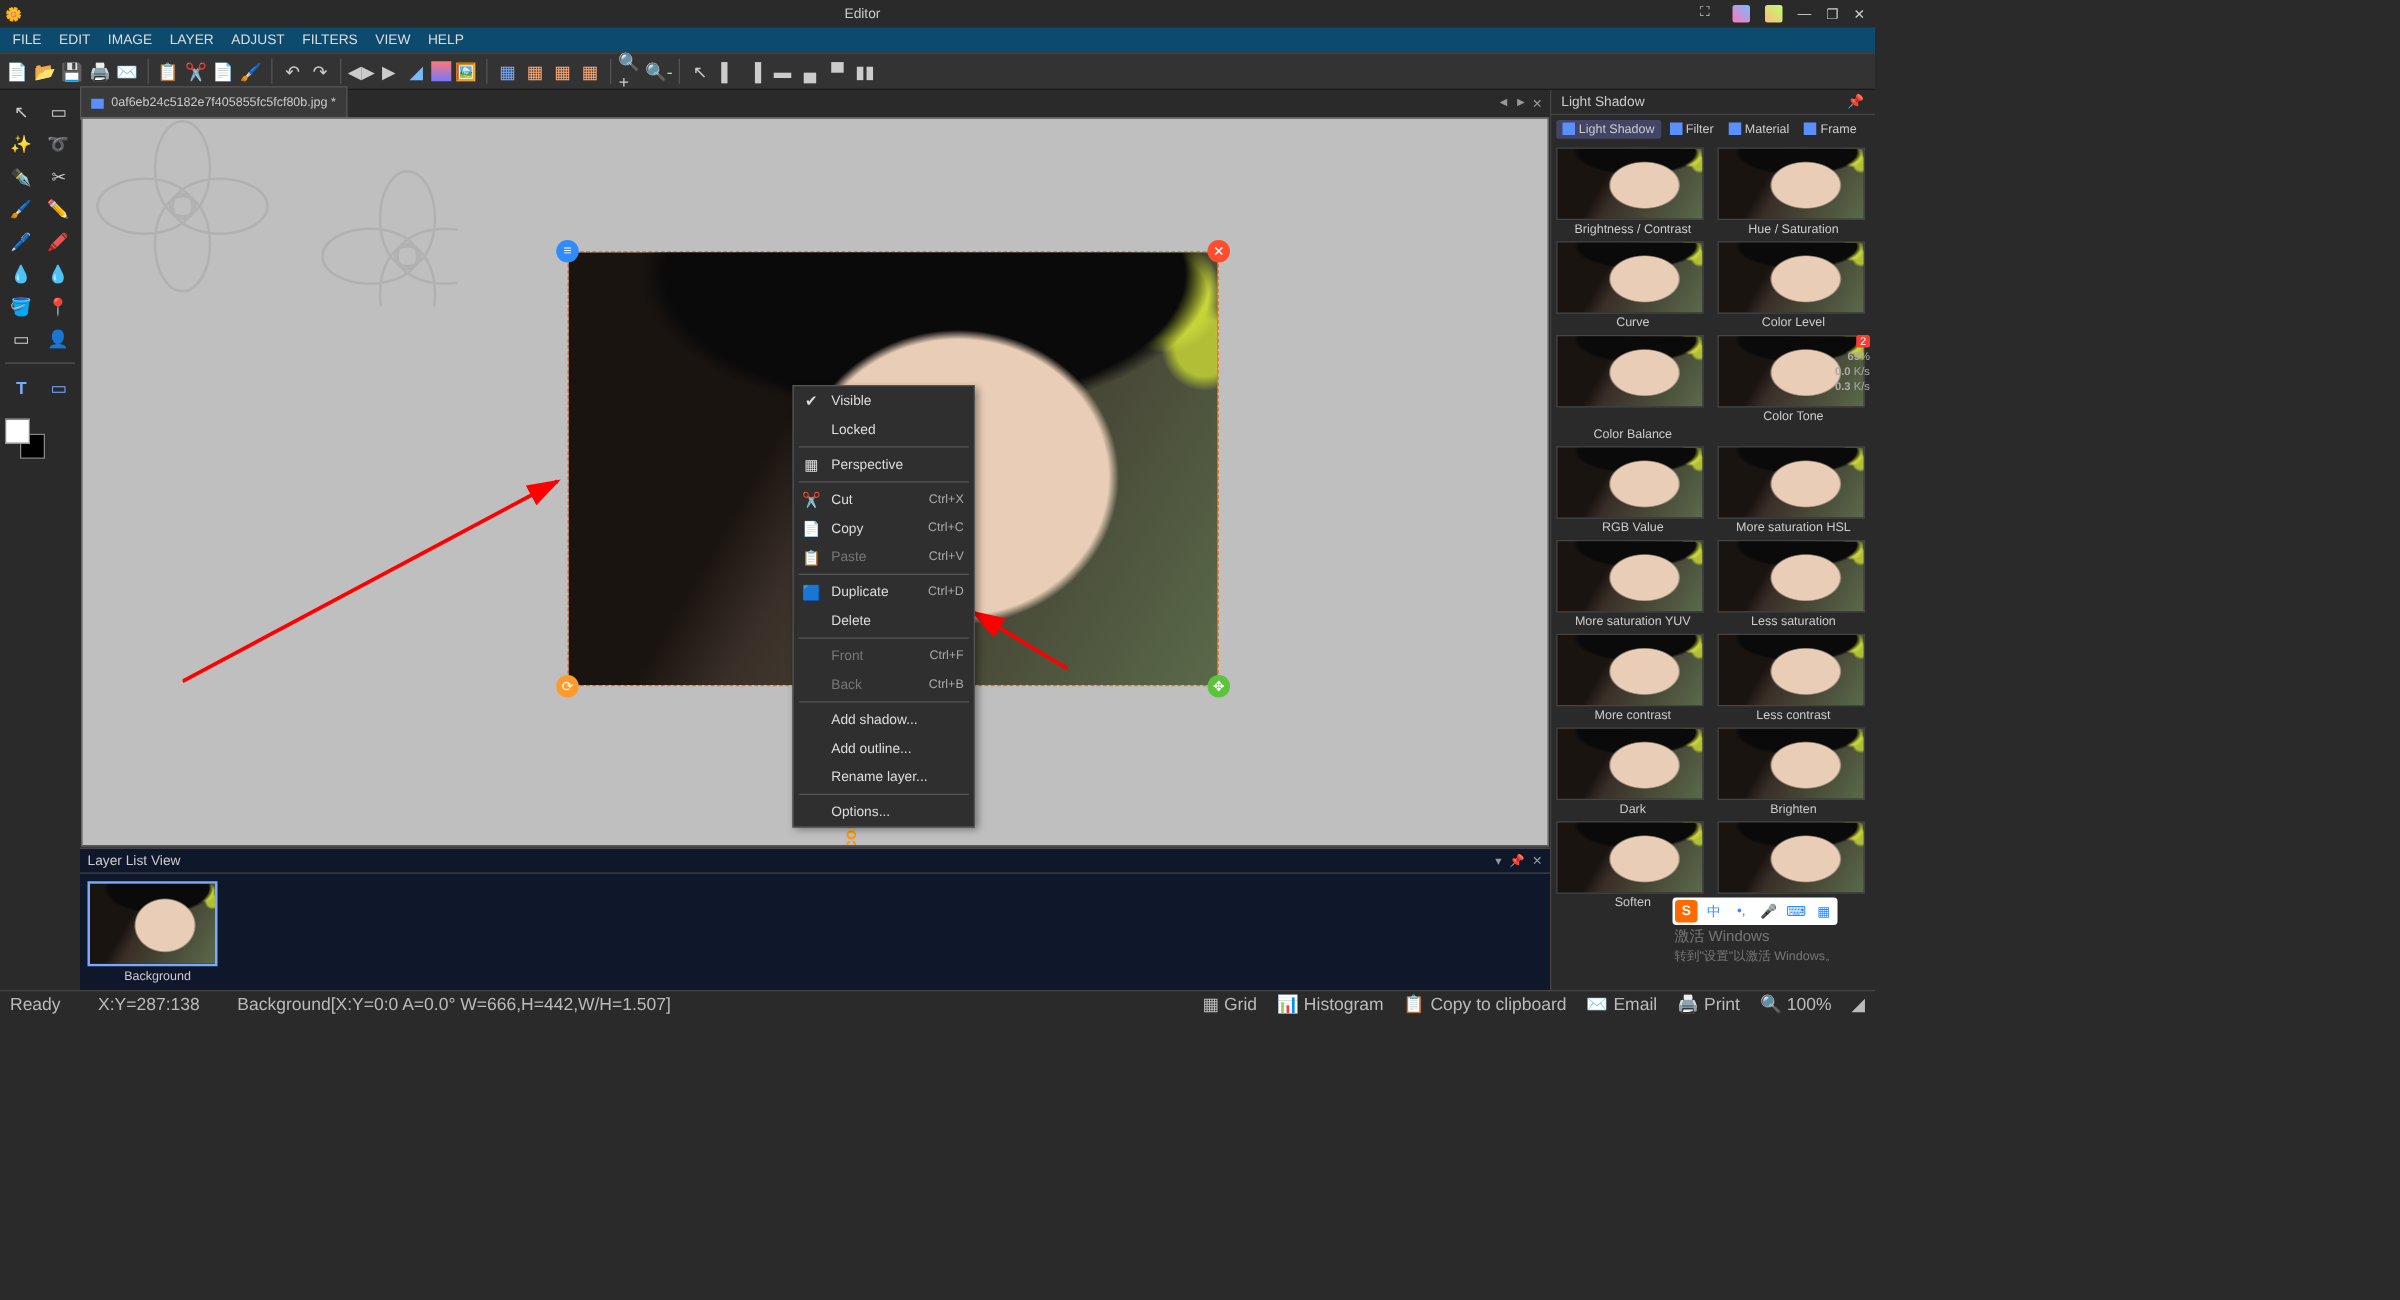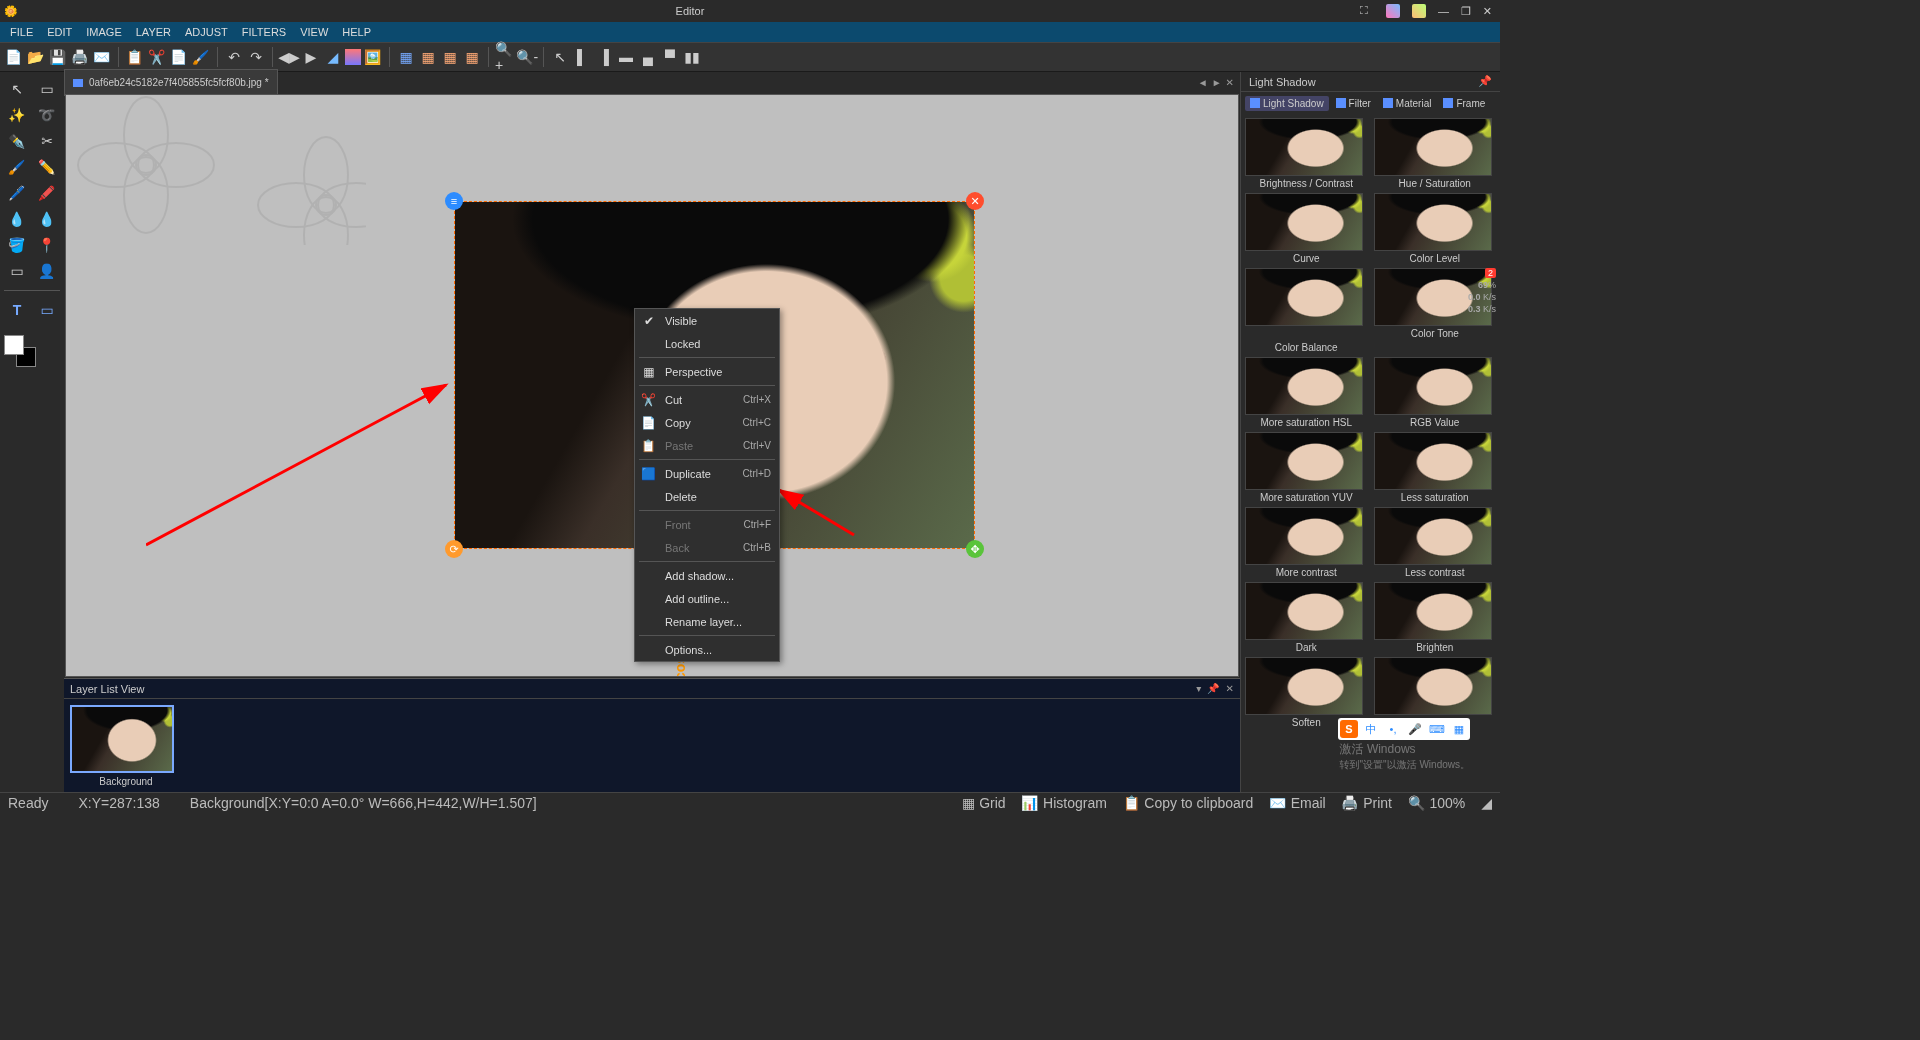--- a/index.html
+++ b/index.html
@@ -351,27 +351,27 @@
         <div class="rp-item">
           <div class="th2">
             <div class="photo"></div>
           </div>
           <div style="padding-top:2px">Color Tone</div>
         </div>
         <div class="rp-item">
           <div class="th2">
             <div class="photo"></div>
           </div>
+          <div style="padding-top:2px">RGB Value</div>
+        </div>
+        <div class="rp-item">
+          <div class="th2">
+            <div class="photo"></div>
+          </div>
           <div style="padding-top:2px">More saturation HSL</div>
-        </div>
-        <div class="rp-item">
-          <div class="th2">
-            <div class="photo"></div>
-          </div>
-          <div style="padding-top:2px">RGB Value</div>
         </div>
         <div class="rp-item">
           <div class="th2">
             <div class="photo"></div>
           </div>
           <div style="padding-top:2px">More saturation YUV</div>
         </div>
         <div class="rp-item">
           <div class="th2">
             <div class="photo"></div>

